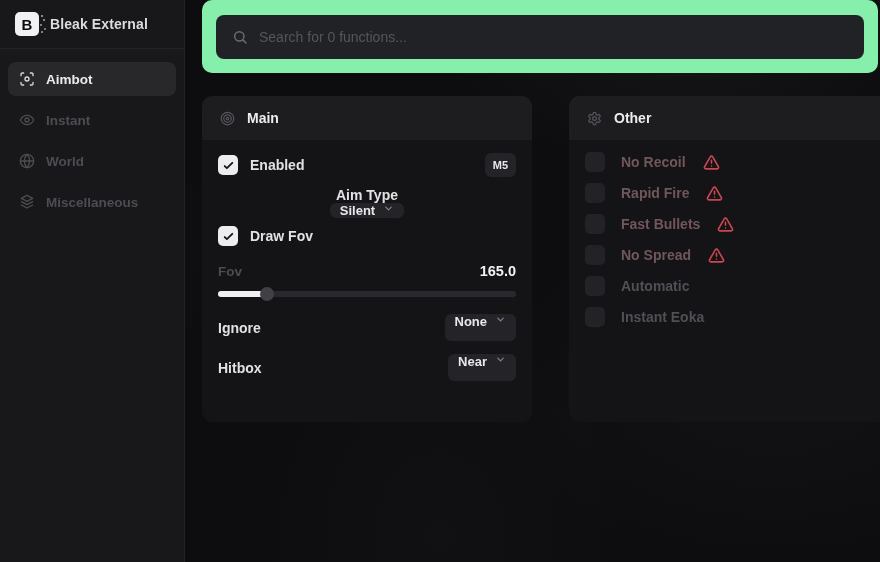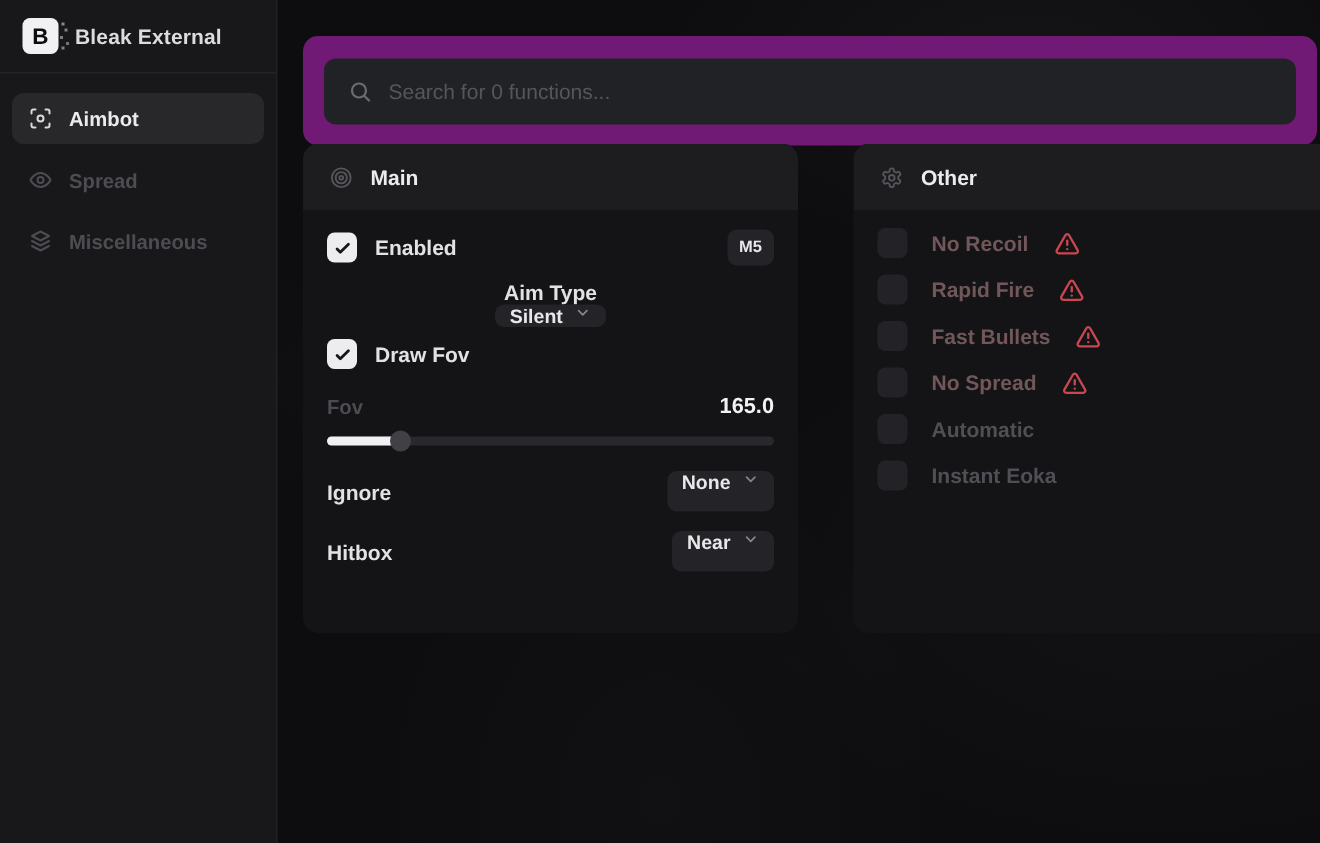--- a/index.html
+++ b/index.html
@@ -44,22 +44,22 @@
     height:34px; border-radius:8px; display:flex; align-items:center; gap:11px;
     padding:0 11px; color:#4c4c52; font-size:13.5px; font-weight:600; cursor:pointer;
   }
   .nav-item .nico { display:flex; color:#4c4c52; }
   .nav-item.active { background:#28282b; color:#ebebed; }
   .nav-item.active .nico { color:#d9d9db; }
   .nav-item + .nav-item { margin-top:0; }
 
   
   .search-wrap {
-    position:absolute; left:202px; top:24px; width:676px; height:73px;
-    background:#701a75; border-radius:10px;
+    position:absolute; left:202px; top:0; width:676px; height:73px;
+    background:#86efac; border-radius:10px;
   }
   .search-box {
     position:absolute; left:14px; right:14px; top:15px; height:44px;
     background:#212225; border-radius:8px;
     display:flex; align-items:center; gap:11px; padding:0 16px;
   }
   .search-box svg { color:#6b6b72; flex:0 0 auto; }
   .search-box input {
     background:transparent; border:none; outline:none; width:100%;
     font-family:"Liberation Sans", sans-serif; font-size:14px; color:#c9c9cd;
@@ -148,21 +148,31 @@
       </span>
       <span>Aimbot</span>
     </div>
     <div class="nav-item">
       <span class="nico">
         <svg width="16" height="16" viewBox="0 0 24 24" fill="none" stroke="currentColor" stroke-width="2" stroke-linecap="round" stroke-linejoin="round">
             <path d="M2 12s3.5-7 10-7 10 7 10 7-3.5 7-10 7-10-7-10-7Z"></path>
             <circle cx="12" cy="12" r="3"></circle>
           </svg>
       </span>
-      <span>Spread</span>
+      <span>Instant</span>
+    </div>
+    <div class="nav-item">
+      <span class="nico">
+        <svg width="16" height="16" viewBox="0 0 24 24" fill="none" stroke="currentColor" stroke-width="2" stroke-linecap="round" stroke-linejoin="round">
+            <circle cx="12" cy="12" r="10"></circle>
+            <path d="M12 2a14.5 14.5 0 0 0 0 20 14.5 14.5 0 0 0 0-20"></path>
+            <path d="M2 12h20"></path>
+          </svg>
+      </span>
+      <span>World</span>
     </div>
     <div class="nav-item">
       <span class="nico">
         <svg width="16" height="16" viewBox="0 0 24 24" fill="none" stroke="currentColor" stroke-width="2" stroke-linecap="round" stroke-linejoin="round">
             <path d="m12 2 8.5 4.5L12 11 3.5 6.5 12 2Z"></path>
             <path d="m3.5 11.5 8.5 4.5 8.5-4.5"></path>
             <path d="m3.5 16.5 8.5 4.5 8.5-4.5"></path>
           </svg>
       </span>
       <span>Miscellaneous</span>

